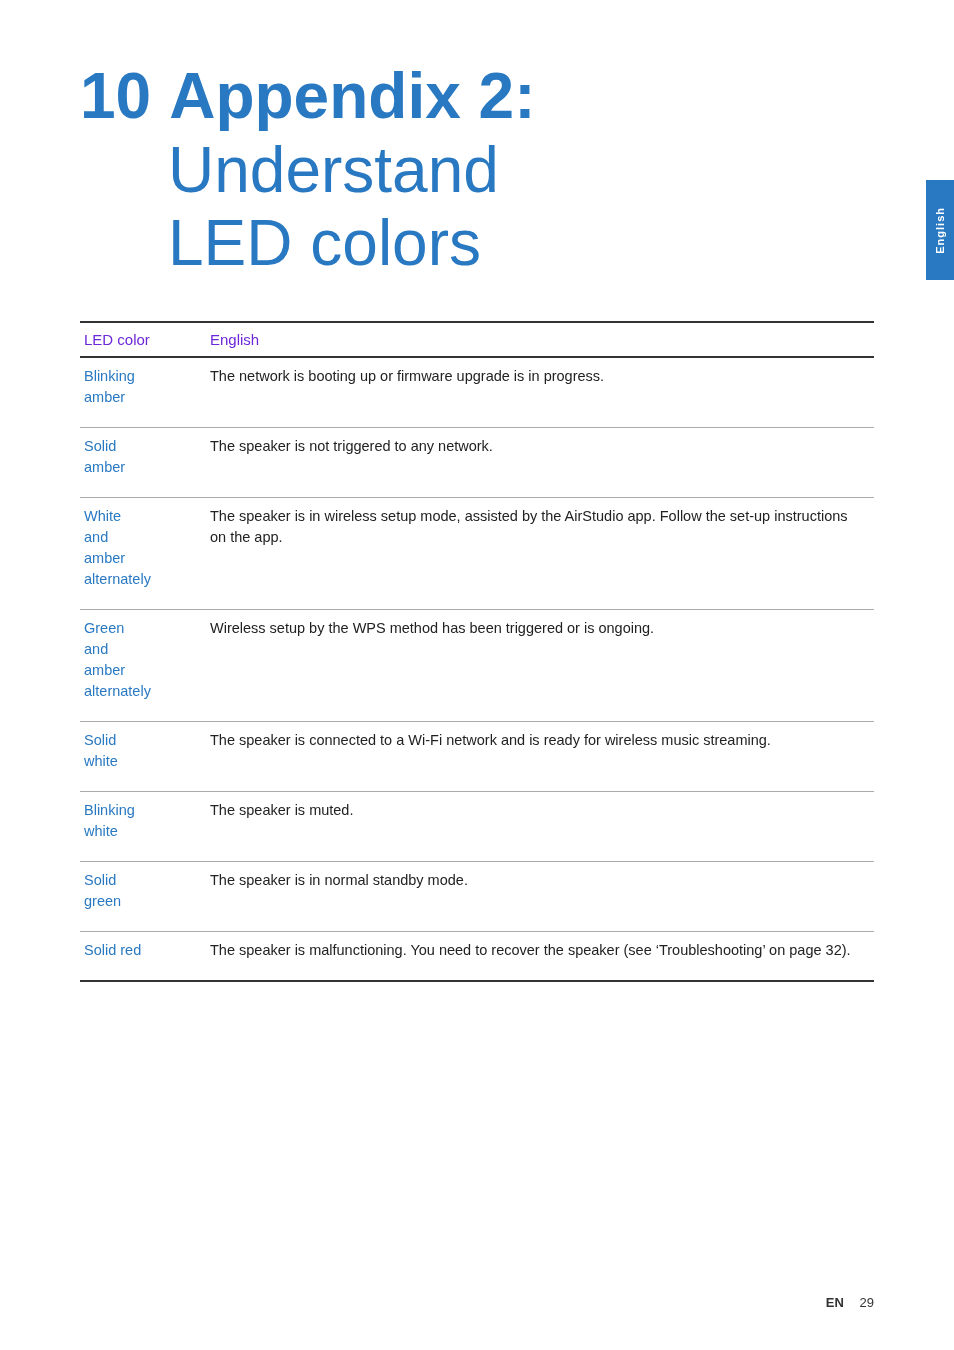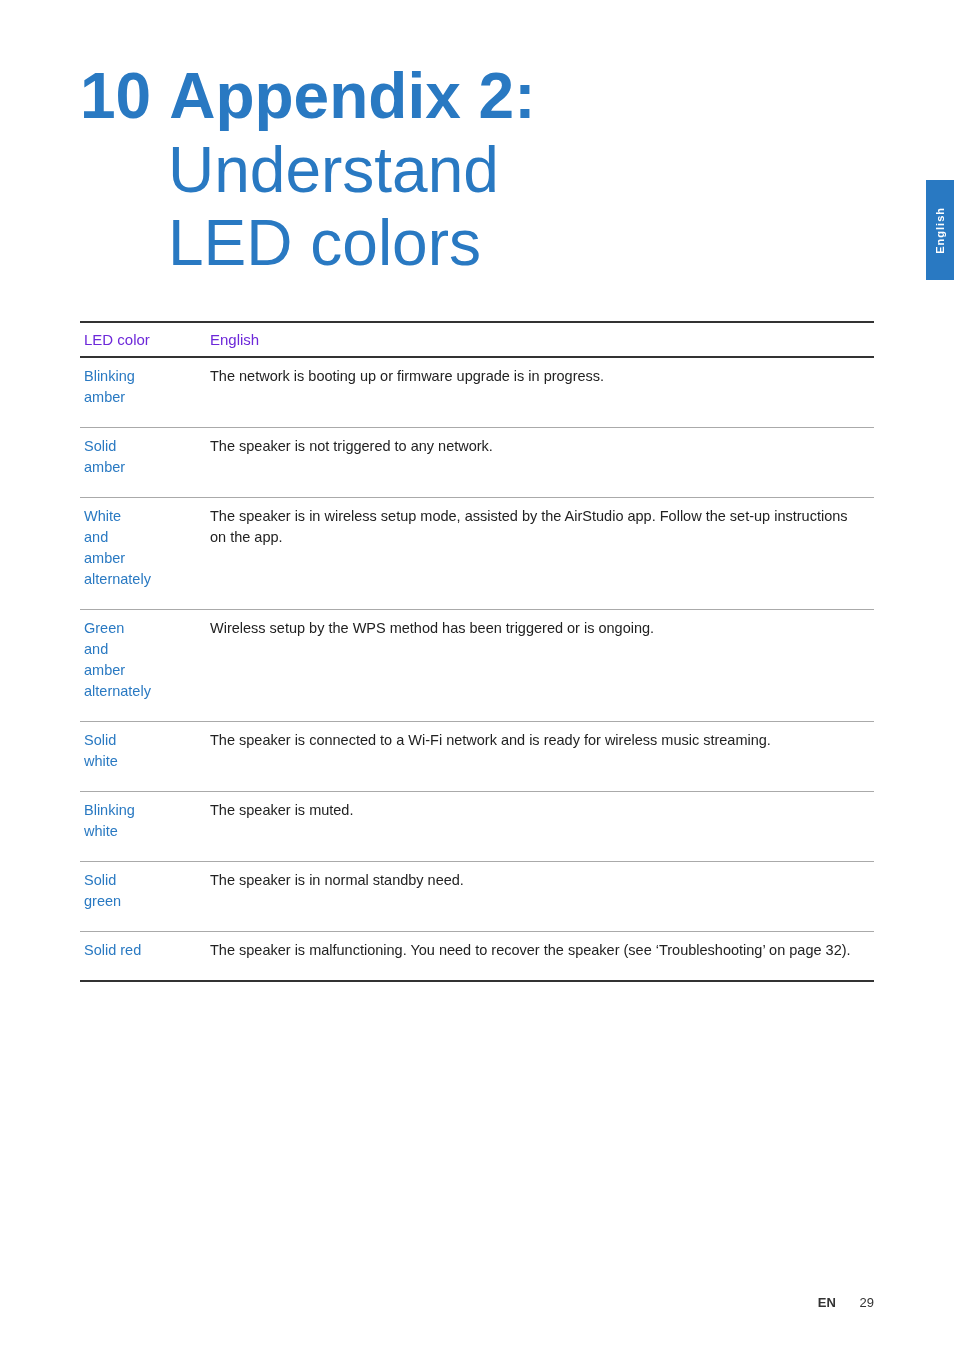--- a/index.html
+++ b/index.html
@@ -134,21 +134,21 @@
       font-size: 13px;
       color: #555;
     }
 
     .footer-en {
       font-weight: bold;
       color: #333;
     }
 
     .footer-num {
-      margin-left: 20px;
+      margin-left: 12px;
       color: #333;
       text-align: center;
     }
   </style>
 </head>
 <body>
 
 <div class="page-container">
 
   <div class="side-tab">
@@ -202,21 +202,21 @@
           <td>The speaker is connected to a Wi-Fi network and is ready for wireless music streaming.</td>
         </tr>
         <tr>
           <td style="white-space: pre-line;">Blinking
 white</td>
           <td>The speaker is muted.</td>
         </tr>
         <tr>
           <td style="white-space: pre-line;">Solid
 green</td>
-          <td>The speaker is in normal standby need.</td>
+          <td>The speaker is in normal standby mode.</td>
         </tr>
         <tr>
           <td style="white-space: pre-line;">Solid red</td>
           <td>The speaker is malfunctioning. You need to recover the speaker (see ‘Troubleshooting’ on page 32).</td>
         </tr>
       </tbody>
   </table>
 
   <div class="footer-text">
     <span class="footer-en">EN</span>

